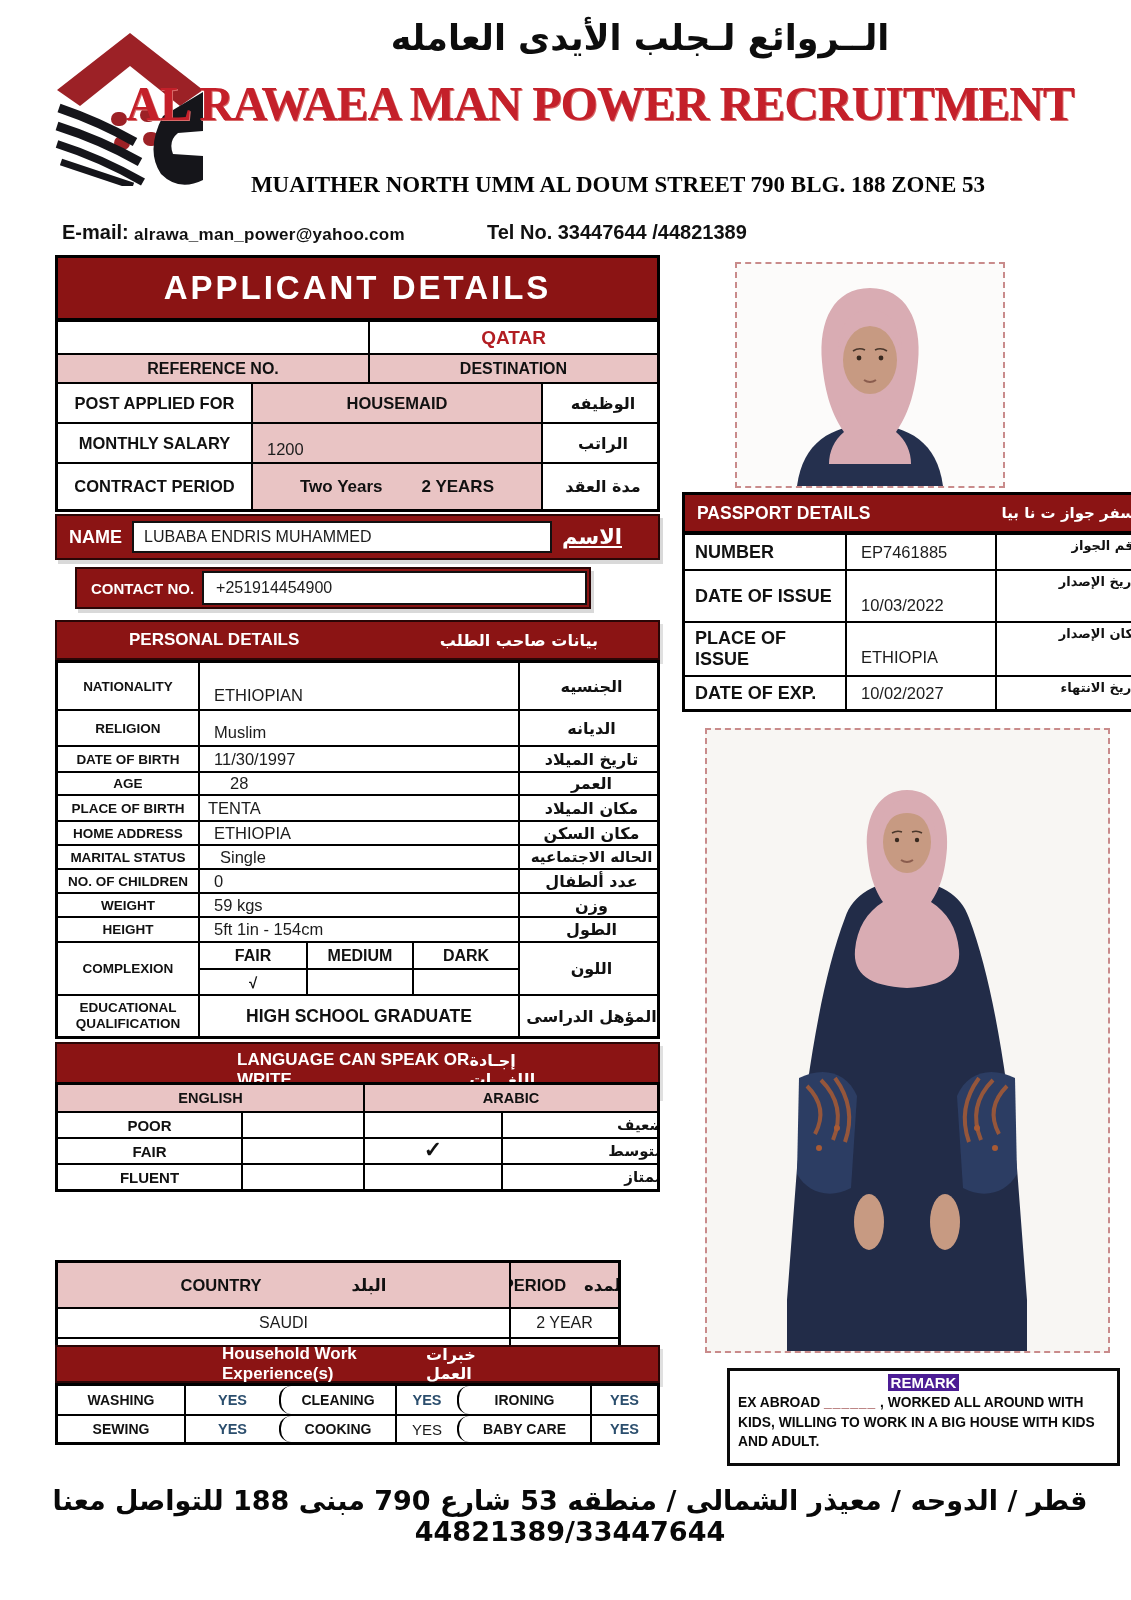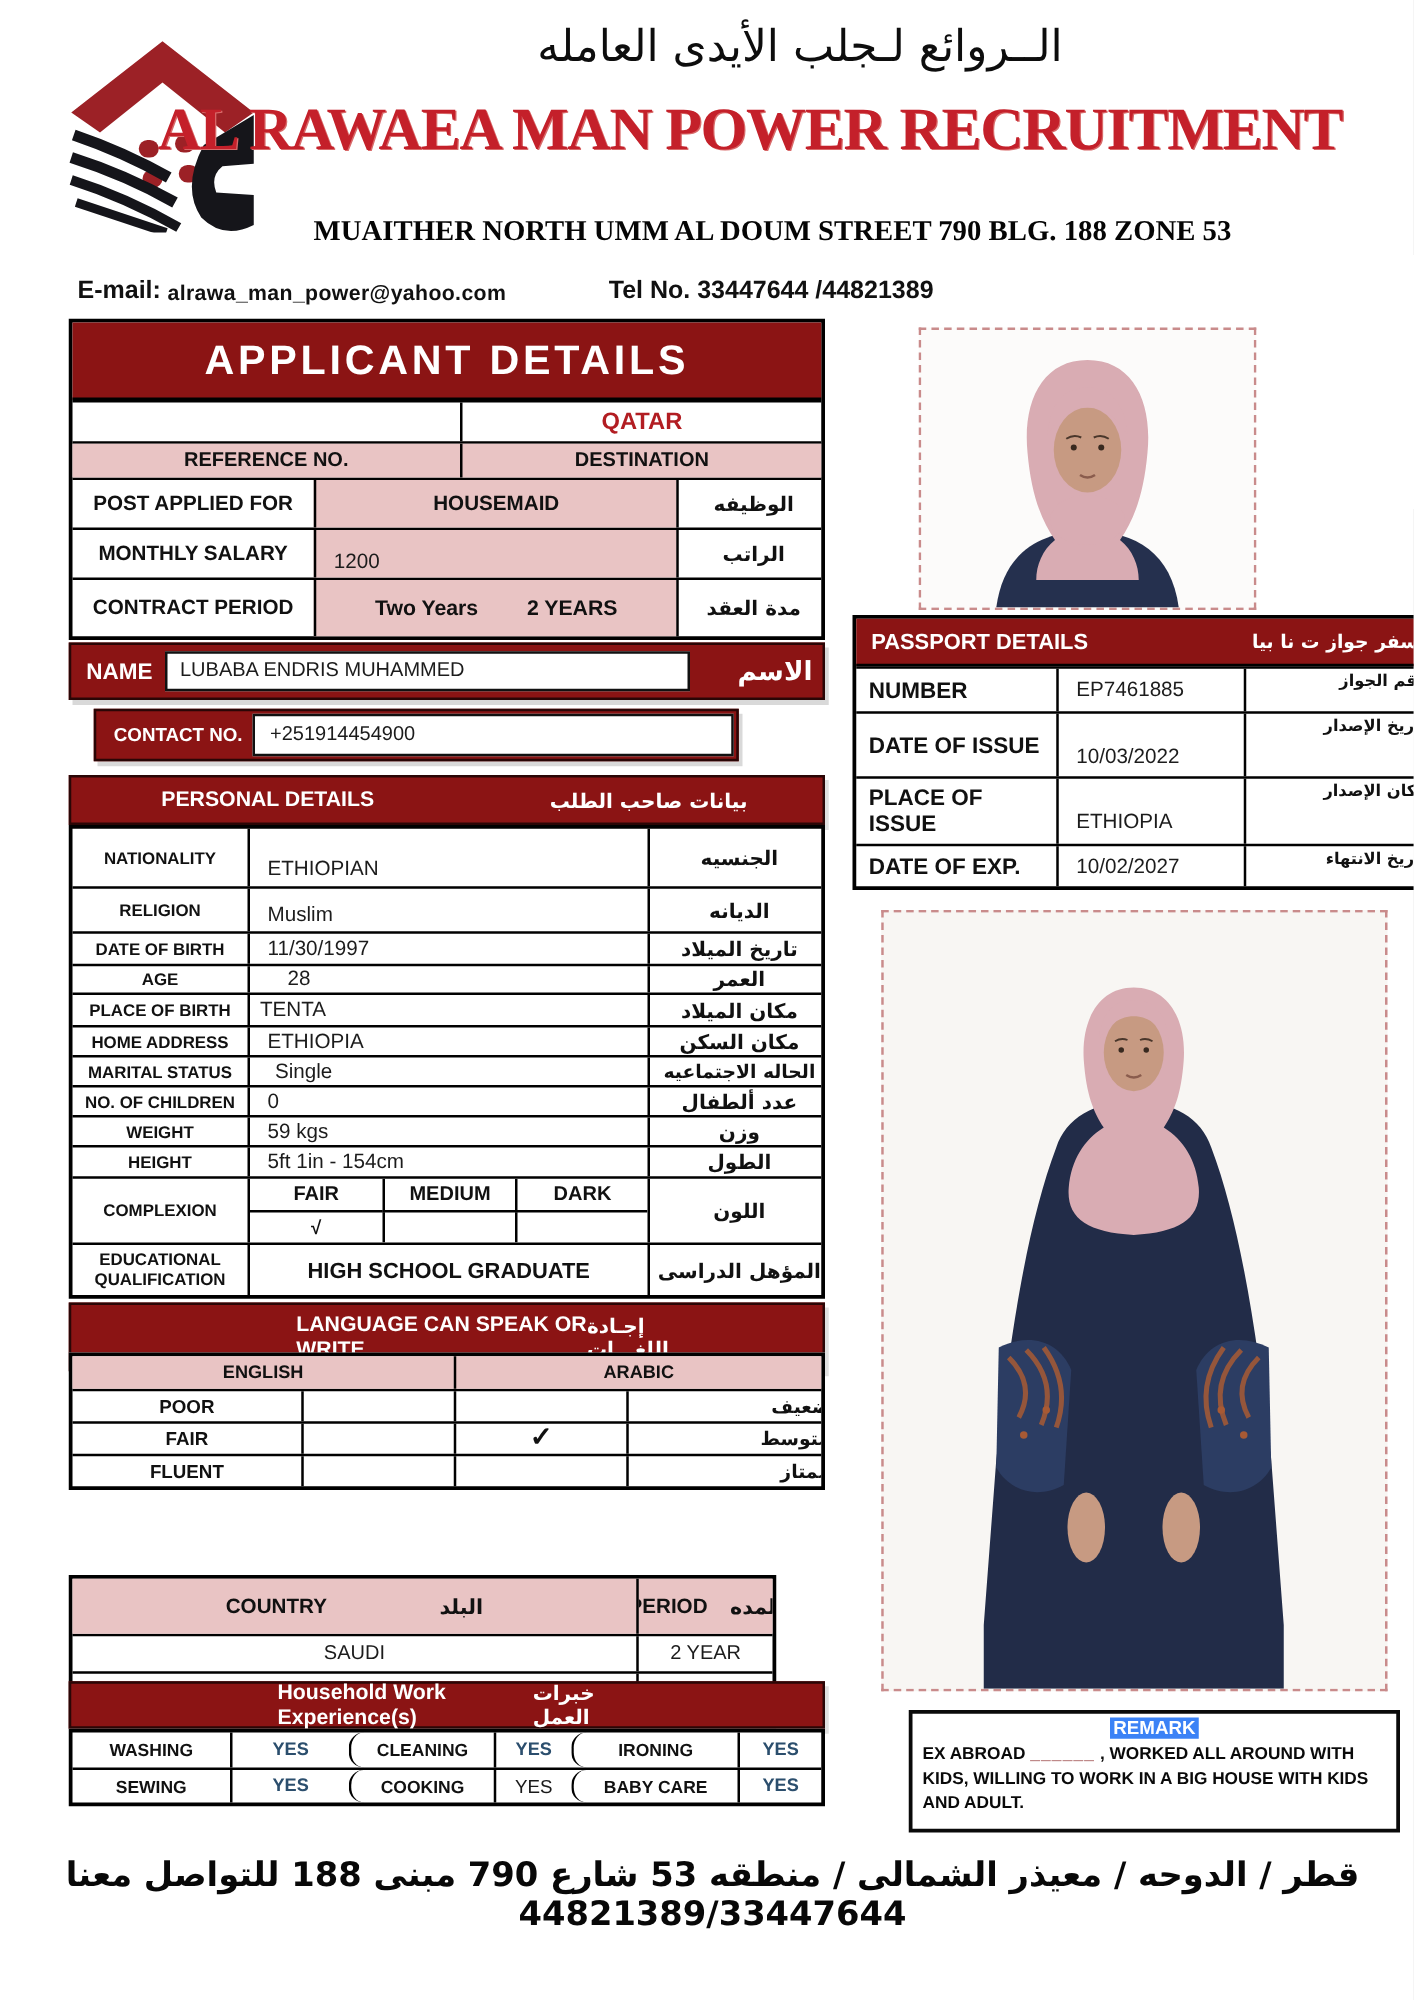--- a/index.html
+++ b/index.html
@@ -5,21 +5,21 @@
   html,body{margin:0;padding:0;background:#e8e8e8;}
   #page{position:relative;width:1131px;height:1600px;background:#ffffff;margin:0 auto;
         font-family:"Liberation Sans",sans-serif;color:#111;overflow:hidden;}
   .abs{position:absolute;}
   .arabic{font-family:"DejaVu Sans",sans-serif;}
   .maroon{background:#8b1414;color:#fff;}
   .pink{background:#e9c4c4;}
 
   
   .logo{left:45px;top:28px;width:170px;height:158px;}
-  .title-ar{left:150px;top:18px;width:980px;text-align:center;font-size:35px;font-weight:normal;color:#0d0d0d;}
+  .title-ar{left:150px;top:18px;width:980px;text-align:center;font-size:35px;font-weight:bold;color:#0d0d0d;}
   .title-en{left:80px;top:76px;width:1040px;text-align:center;font-family:"Liberation Serif",serif;
             font-weight:bold;font-size:48px;letter-spacing:-1px;color:#c4202a;
             text-shadow:1px 1px 0 #d86a6a;}
   .addr{left:105px;top:172px;width:1026px;text-align:center;font-family:"Liberation Serif",serif;
         font-weight:bold;font-size:23px;color:#050505;}
   .email-label{left:62px;top:221px;font-size:20px;font-weight:bold;}
   .email-val{left:134px;top:225px;font-size:17px;font-weight:bold;letter-spacing:.3px;}
   .tel{left:487px;top:221px;font-size:20px;font-weight:bold;}
 
   
@@ -44,21 +44,21 @@
   .app-r3 .lab{font-size:16.5px;}
   .contract-val{display:flex;justify-content:space-between;width:100%;padding:0 47px;box-sizing:border-box;
                 font-weight:bold;font-size:17px;}
 
   
   .namebar{left:55px;top:514px;width:605px;height:46px;display:flex;align-items:center;
            border:2px solid #2a0606;box-shadow:3px 4px 0 rgba(0,0,0,.15);box-sizing:border-box;}
   .namebar .nlab{font-size:18px;font-weight:bold;padding:0 10px 0 12px;}
   .namebox{width:420px;height:32px;background:#fff;border:2px solid #111;display:flex;align-items:center;
            padding-left:10px;color:#1c1c1c;font-size:16px;box-sizing:border-box;}
-  .namebar .nar{margin-left:auto;padding-right:8px;font-size:21px;font-weight:bold;}
+  .namebar .nar{margin-left:auto;padding-right:36px;font-size:21px;font-weight:bold;text-decoration:underline;}
   .contactbar{left:75px;top:567px;width:516px;height:42px;display:flex;align-items:center;
               border:2px solid #2a0606;box-shadow:3px 4px 0 rgba(0,0,0,.15);box-sizing:border-box;}
   .contactbar .nlab{font-size:15px;font-weight:bold;padding:0 8px 0 14px;white-space:nowrap;}
   .contactbox{flex:1;height:34px;margin-right:2px;background:#fff;border:2px solid #111;display:flex;
               align-items:center;padding-left:12px;font-size:16px;color:#1c1c1c;box-sizing:border-box;}
 
   
   .sech{display:flex;align-items:center;border:2px solid #2a0606;box-sizing:border-box;
         box-shadow:3px 4px 0 rgba(0,0,0,.12);}
   .sech .en{font-weight:bold;font-size:17px;}
@@ -118,21 +118,21 @@
 
   
   .photo1{left:735px;top:262px;width:270px;height:226px;border:2px dashed #c98b8b;box-sizing:border-box;background:#fcfbfa;}
   .photo2{left:705px;top:728px;width:405px;height:625px;border:2px dashed #c98b8b;box-sizing:border-box;background:#f8f6f3;}
   .photo1 svg,.photo2 svg{display:block;width:100%;height:100%;}
 
   
   .remark{left:727px;top:1368px;width:393px;height:98px;border:3px solid #0a0a0a;box-sizing:border-box;
           padding:3px 8px 0 8px;}
   .remark .rtitle{text-align:center;margin-bottom:1px;}
-  .remark .rtitle span{background:#3b82f6;color:#fff;font-weight:bold;font-size:15px;padding:0 3px;}
+  .remark .rtitle span{background:#4c1d95;color:#fff;font-weight:bold;font-size:15px;padding:0 3px;}
   .remark .rbody{font-weight:bold;font-size:13.8px;line-height:1.42;color:#0a0a0a;}
   .remark .blank{color:#8b2a2a;letter-spacing:1px;}
 
   
   .footer{left:30px;top:1438px;width:1080px;text-align:center;direction:rtl;
           font-weight:bold;font-size:27px;color:#080808;margin-top:47px;}
 </style>
 </head>
 <body>
 

